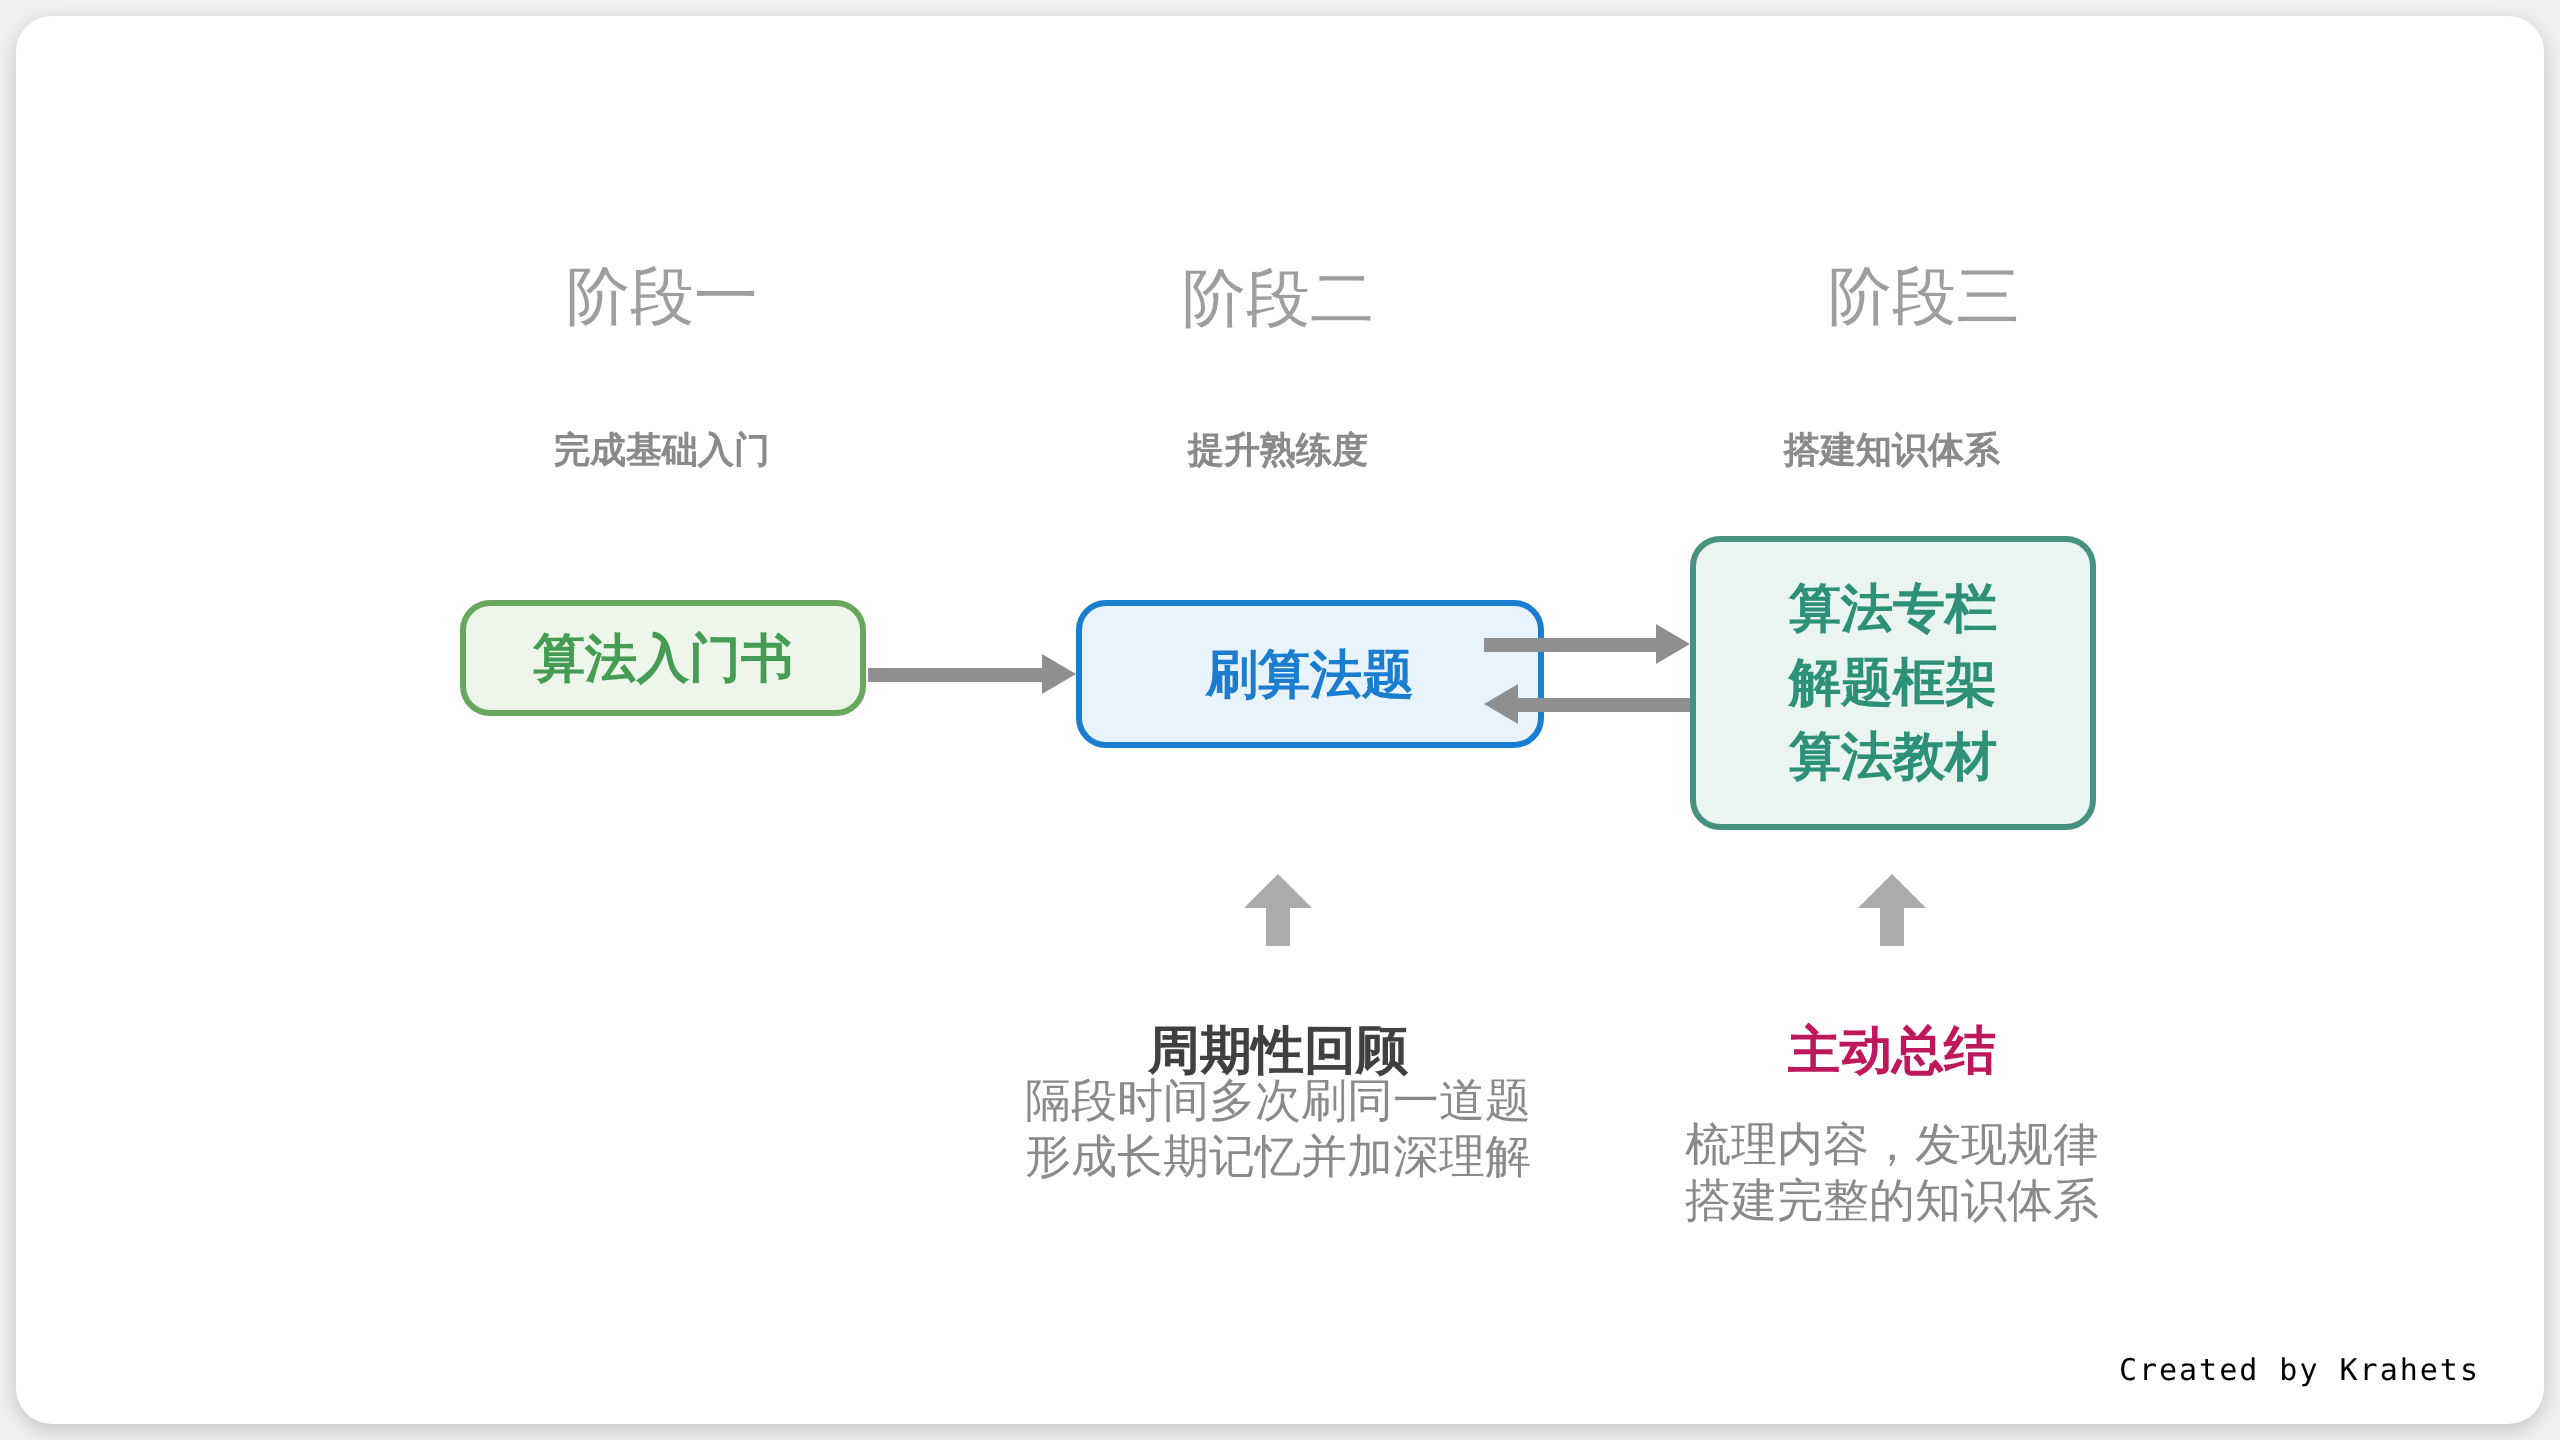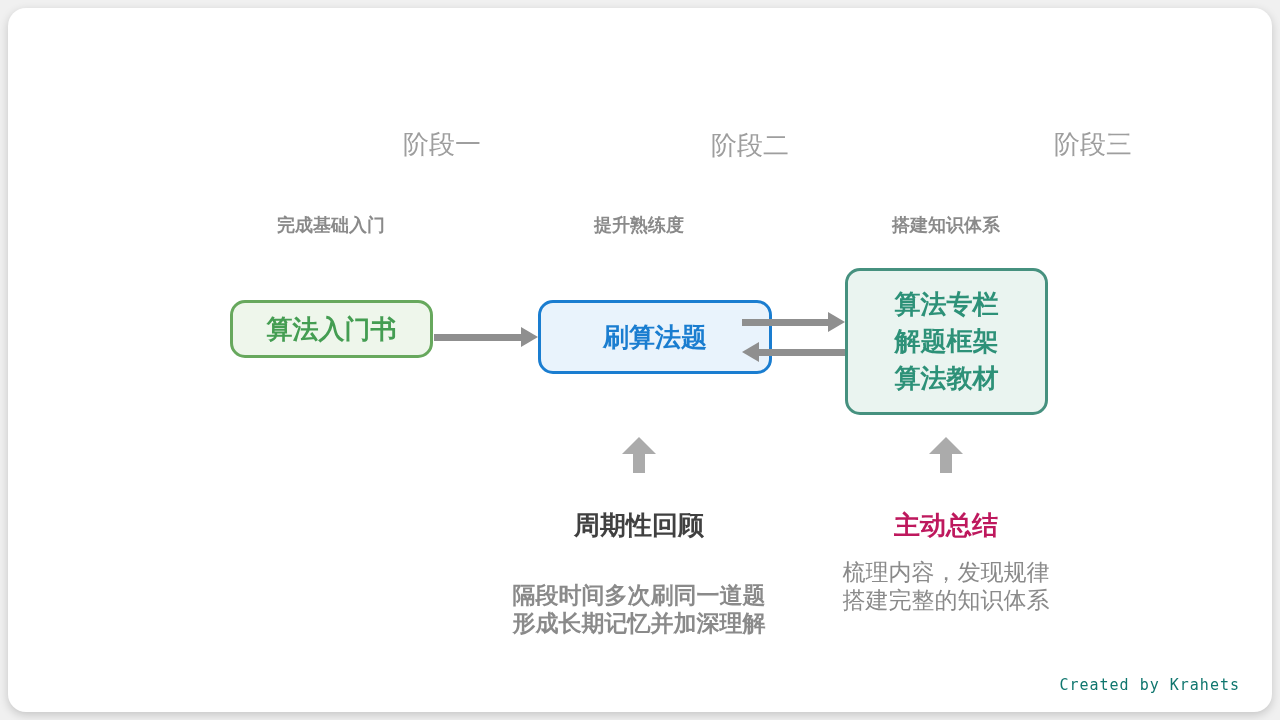--- a/index.html
+++ b/index.html
@@ -15,22 +15,22 @@
     left: 8px; top: 8px;
     width: 1264px; height: 704px;
     background: #ffffff;
     border-radius: 18px;
     box-shadow: 0 3px 10px rgba(0,0,0,0.18);
   }
   .canvas { position: absolute; left: 0; top: 0; width: 1280px; height: 720px; }
   .abs { position: absolute; }
 
   .stage-label {
-    width: 300px; text-align: right;
-    font-size: 26px; color: #9e9e9e;
+    width: 300px; text-align: center;
+    font-size: 32px; color: #9e9e9e;
   }
   .stage-subtitle {
     width: 300px; text-align: center;
     font-size: 18px; font-weight: bold; color: #8a8a8a; margin-top: 39px;
   }
 
   .node {
     position: absolute;
     border-radius: 15px;
     border: 3px solid;
@@ -81,38 +81,38 @@
   .annot-title-teal { color: #be185d; }
   .annot-body {
     width: 320px; text-align: center;
     font-size: 23px; line-height: 28px; color: #8a8a8a;
   }
   .credit {
     position: absolute;
     left: 1020px; top: 676px; width: 220px;
     text-align: right;
     font-family: "DejaVu Sans Mono", monospace;
-    font-size: 15px; color: #0f766e;
+    font-size: 15px; color: #000000;
     letter-spacing: 1px;
   }
 </style>
 </head>
 <body>
 
 <div class="card"></div>
 
 <div class="canvas">
 
   <div class="abs stage-label" style="left:181px; top:127px;">阶段一</div>
   <div class="abs stage-subtitle" style="left:181px; top:174px;">完成基础入门</div>
 
   <div class="abs stage-label" style="left:489px; top:128px;">阶段二</div>
   <div class="abs stage-subtitle" style="left:489px; top:174px;">提升熟练度</div>
 
-  <div class="abs stage-label" style="left:832px; top:127px;">阶段三</div>
+  <div class="abs stage-label" style="left:812px; top:127px;">阶段三</div>
   <div class="abs stage-subtitle" style="left:796px; top:174px;">搭建知识体系</div>
 
   <div class="node node-green" style="left:230px; top:300px; width:203px; height:58px;">
     <span>算法入门书</span>
   </div>
 
   <div class="node node-blue" style="left:538px; top:300px; width:234px; height:74px;">
     <span>刷算法题</span>
   </div>
 
@@ -141,21 +141,21 @@
     <div class="up-head"></div>
     <div class="up-shaft"></div>
   </div>
 
   <div class="up-arrow" style="left:929px; top:437px;">
     <div class="up-head"></div>
     <div class="up-shaft"></div>
   </div>
 
   <div class="abs annot-title annot-title-blue" style="left:489px; top:508px;">周期性回顾</div>
-  <div class="abs annot-body" style="left:479px; top:581px;font-weight:bold;">
+  <div class="abs annot-body" style="left:479px; top:536px;">
     <div>隔段时间多次刷同一道题</div>
     <div>形成长期记忆并加深理解</div>
   </div>
 
   <div class="abs annot-title annot-title-teal" style="left:796px; top:508px;">主动总结</div>
   <div class="abs annot-body" style="left:786px; top:558px;">
     <div>梳理内容，发现规律</div>
     <div>搭建完整的知识体系</div>
   </div>
 

